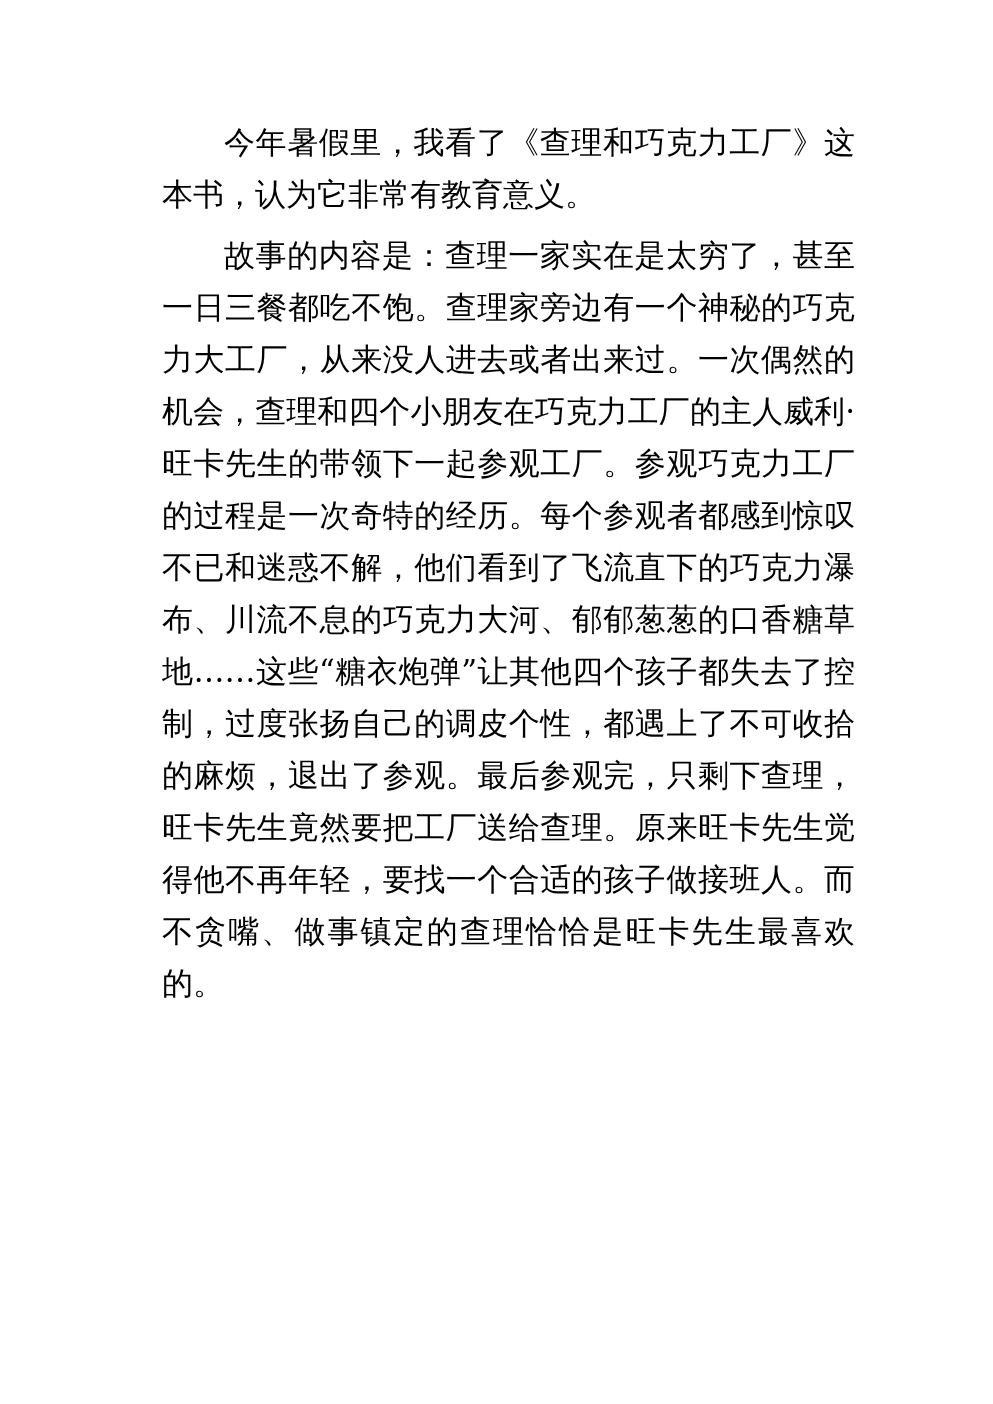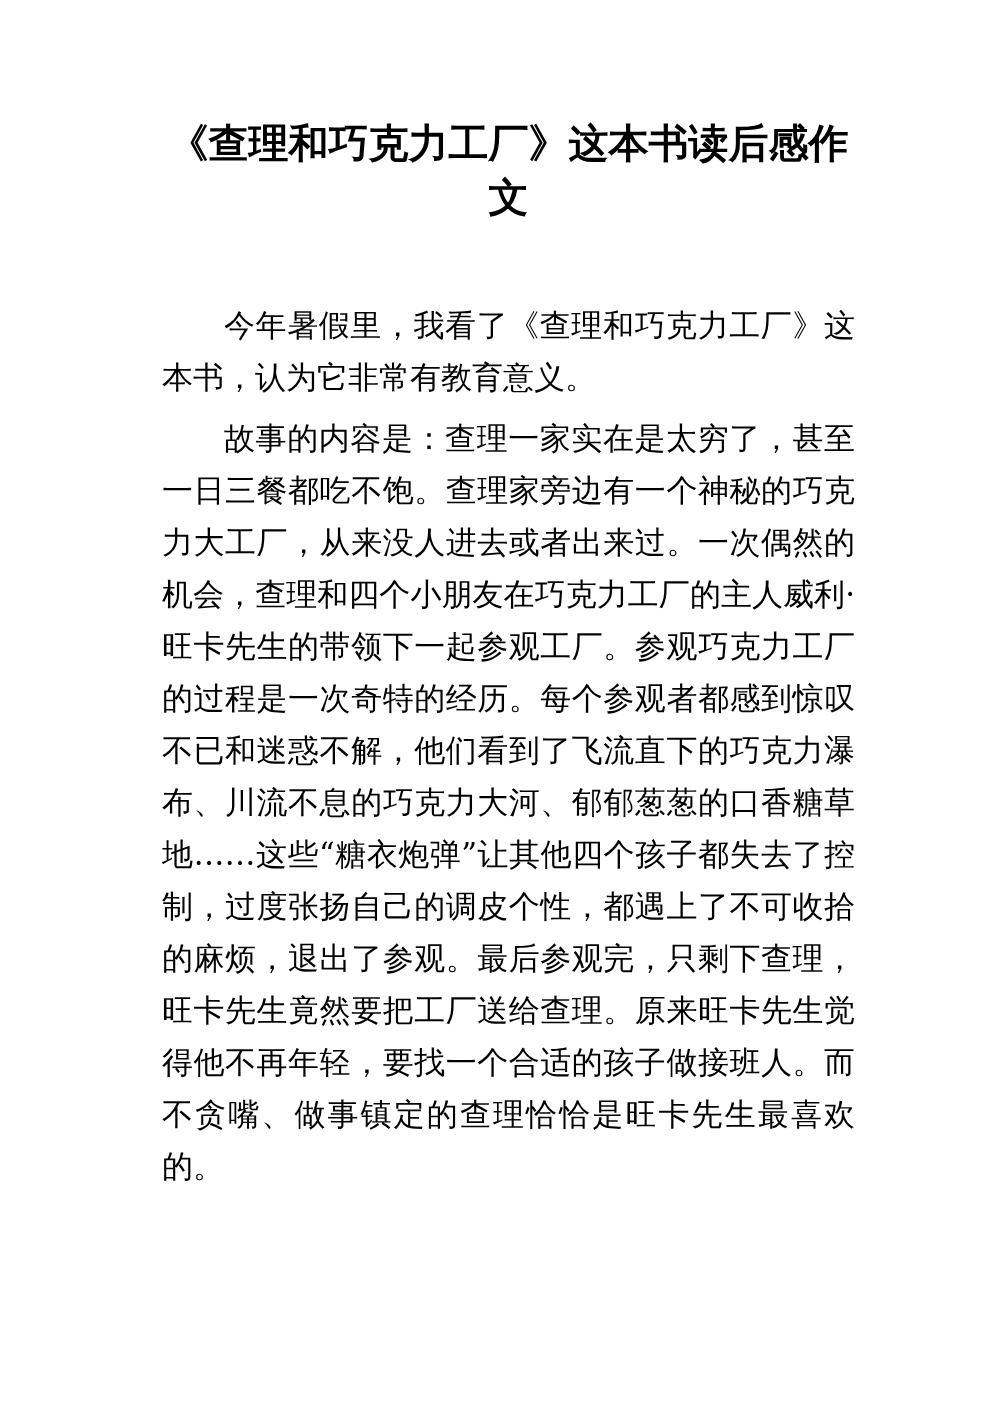--- a/index.html
+++ b/index.html
@@ -40,19 +40,18 @@
     text-indent: 2em;
     text-align: justify;
     text-justify: inter-ideograph;
     word-break: break-all;
   }
 </style>
 </head>
 <body>
 
 <div class="page">
-  <h1 class="doc-title">《查理和巧克力工厂》这本书读后感作文</h1>
 
   <div class="doc-body">
     <p class="body-para">今年暑假里，我看了《查理和巧克力工厂》这本书，认为它非常有教育意义。</p>
     <p class="body-para">故事的内容是：查理一家实在是太穷了，甚至一日三餐都吃不饱。查理家旁边有一个神秘的巧克力大工厂，从来没人进去或者出来过。一次偶然的机会，查理和四个小朋友在巧克力工厂的主人威利·旺卡先生的带领下一起参观工厂。参观巧克力工厂的过程是一次奇特的经历。每个参观者都感到惊叹不已和迷惑不解，他们看到了飞流直下的巧克力瀑布、川流不息的巧克力大河、郁郁葱葱的口香糖草地……这些“糖衣炮弹”让其他四个孩子都失去了控制，过度张扬自己的调皮个性，都遇上了不可收拾的麻烦，退出了参观。最后参观完，只剩下查理，旺卡先生竟然要把工厂送给查理。原来旺卡先生觉得他不再年轻，要找一个合适的孩子做接班人。而不贪嘴、做事镇定的查理恰恰是旺卡先生最喜欢的。</p>
   </div>
 </div>
 
 </body></html>

